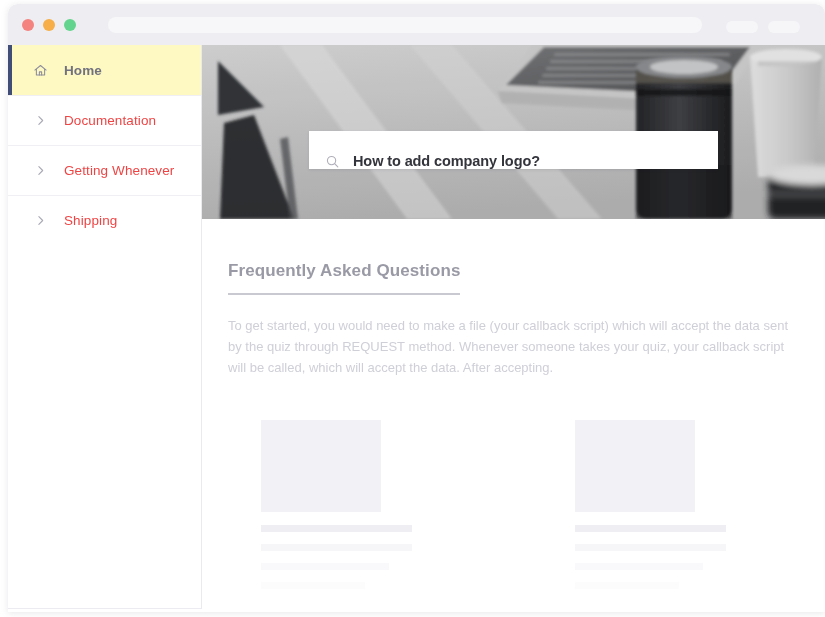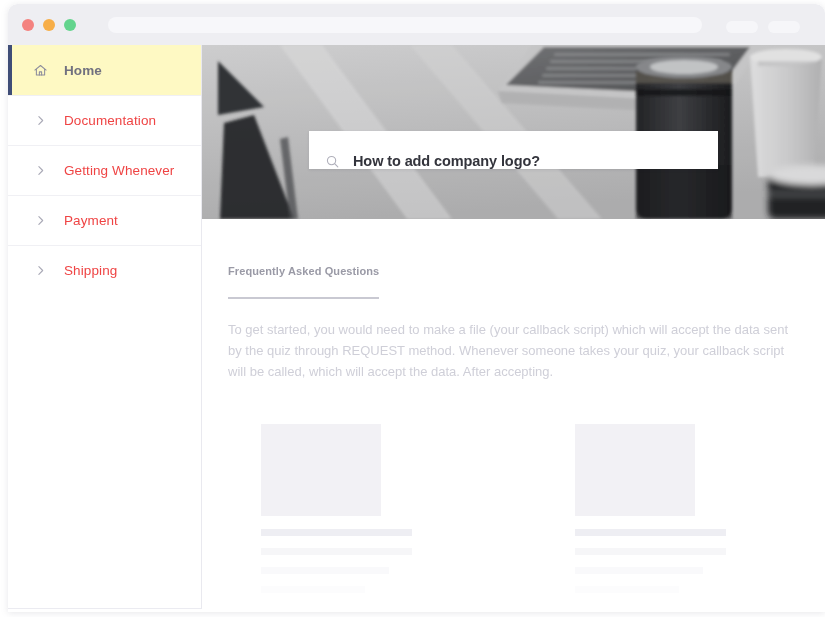--- a/index.html
+++ b/index.html
@@ -183,26 +183,26 @@
     font-weight: bold;
     color: #33343c;
     letter-spacing: -0.1px;
   }
 
   
   .article {
     padding: 42px 0 0 26px;
   }
   .faq-title {
-    font-size: 11px;
+    font-size: 17px;
     font-weight: bold;
     color: #9a9aa6;
     letter-spacing: 0.1px;
     display: inline-block;
-    padding-bottom: 20px;
+    padding-bottom: 12px;
     border-bottom: 2px solid #c9c9d2;
   }
   .faq-body {
     margin-top: 20px;
     width: 570px;
     font-size: 13px;
     line-height: 1.62;
     color: #cfcfd8;
   }
 
@@ -271,28 +271,20 @@
 
       <div class="nav-item">
         <span class="nav-icon">
           <svg width="13" height="13" viewBox="0 0 24 24" fill="none" stroke="currentColor" stroke-width="2.1" stroke-linecap="round" stroke-linejoin="round">
             <path d="M9 5l7 7-7 7"></path>
           </svg>
         </span>
         <span class="nav-label">Getting Whenever</span>
       </div>
 
-      <div class="nav-item">
-        <span class="nav-icon">
-          <svg width="13" height="13" viewBox="0 0 24 24" fill="none" stroke="currentColor" stroke-width="2.1" stroke-linecap="round" stroke-linejoin="round">
-            <path d="M9 5l7 7-7 7"></path>
-          </svg>
-        </span>
-        <span class="nav-label">Payment</span>
-      </div>
 
       <div class="nav-item">
         <span class="nav-icon">
           <svg width="13" height="13" viewBox="0 0 24 24" fill="none" stroke="currentColor" stroke-width="2.1" stroke-linecap="round" stroke-linejoin="round">
             <path d="M9 5l7 7-7 7"></path>
           </svg>
         </span>
         <span class="nav-label">Shipping</span>
       </div>
 

